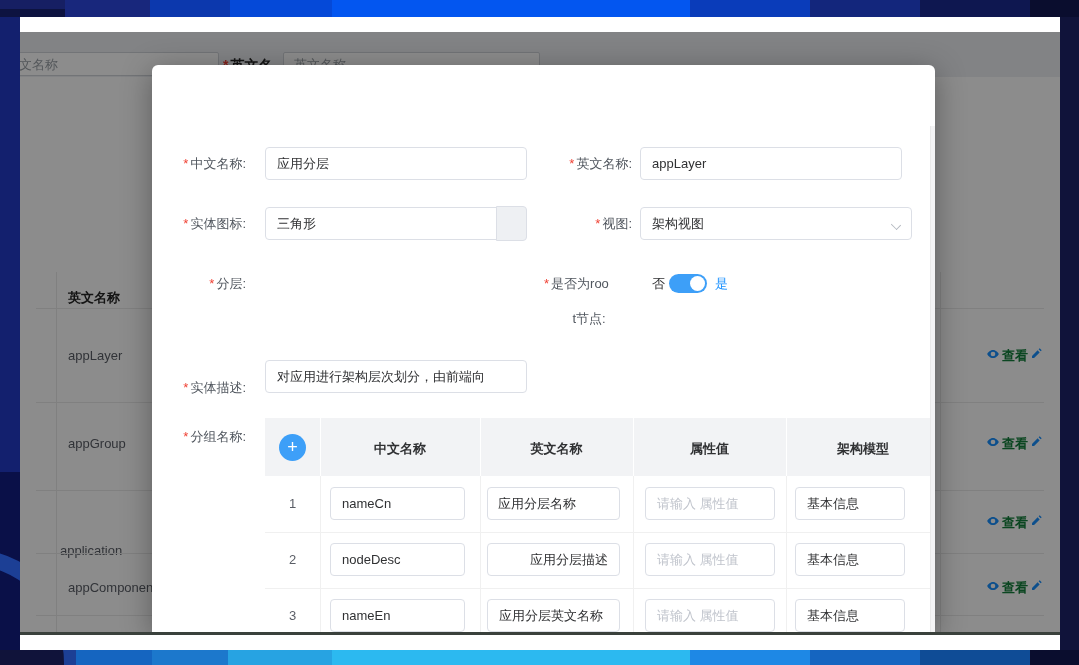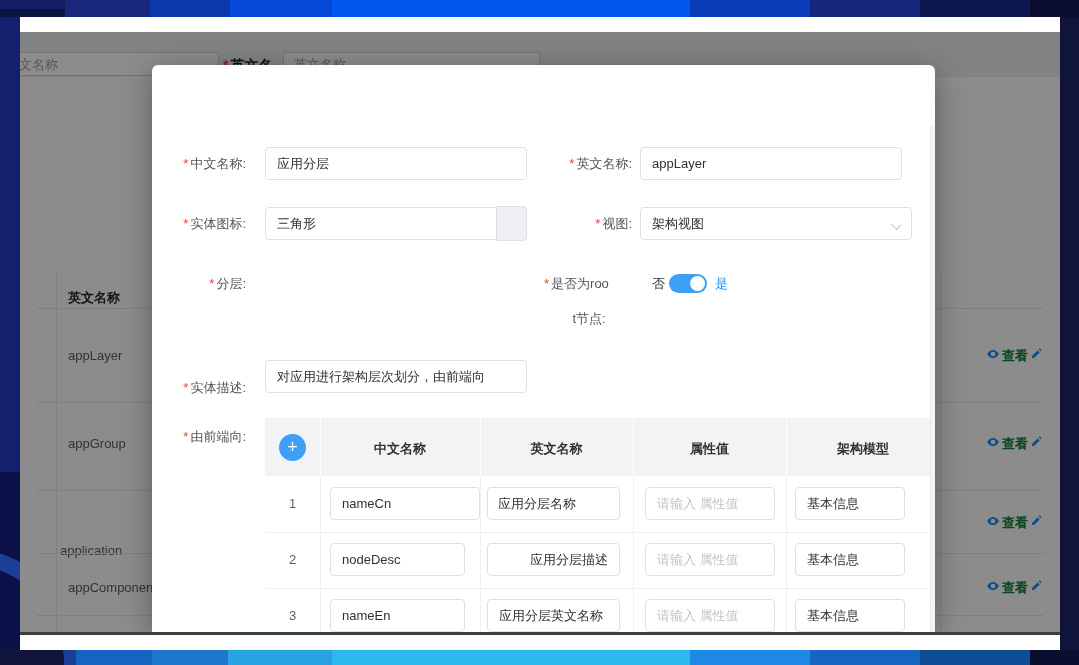--- a/index.html
+++ b/index.html
@@ -189,42 +189,42 @@
         <div class="lbl" style="left:368px;width:90px;top:185px;text-align:center;">t节点:</div>
         <div class="toggle-off-label" style="left:476px;top:150px;">否</div>
         <div class="toggle" style="left:493px;top:149px;background:#3d9ff8;">
             <div class="knob"></div>
           </div>
         <div class="toggle-on-label" style="left:539px;top:150px;color:#1890ff;">是</div>
 
         <div class="lbl" style="left:0;width:70px;top:244px;margin-top:10px;"><span class="req">*</span><span>实体描述:</span></div>
         <input class="inp" style="left: 89px; top: 235px; width: 262px;" value="对应用进行架构层次划分，由前端向">
 
-        <div class="lbl" style="left:0;width:70px;top:303px;"><span class="req">*</span><span>由前端向:</span></div>
+        <div class="lbl" style="left:0;width:70px;top:303px;"><span class="req">*</span><span>分组名称:</span></div>
 
         <div class="attr-table" style="top:293px;">
           <div class="at-header">
             <div class="add-btn">+</div>
             <div class="at-th" style="left:55px;width:160px;">中文名称</div>
             <div class="at-th" style="left:215px;width:153px;">英文名称</div>
             <div class="at-th" style="left:368px;width:153px;">属性值</div>
             <div class="at-th" style="left:521px;width:154px;">架构模型</div>
             <div class="at-vline-h" style="left:55px;"></div>
             <div class="at-vline-h" style="left:215px;"></div>
             <div class="at-vline-h" style="left:368px;"></div>
             <div class="at-vline-h" style="left:521px;"></div>
           </div>
           <div class="at-vline-b" style="left:55px;"></div>
           <div class="at-vline-b" style="left:215px;"></div>
           <div class="at-vline-b" style="left:368px;"></div>
           <div class="at-vline-b" style="left:521px;"></div>
 
           <div>
             <div class="at-idx" style="left:0;top:78px;">1</div>
-            <input class="inp" style="left: 65px; top: 69px; width: 150px;" value="nameCn">
+            <input class="inp" style="left: 65px; top: 69px; width: 135px;" value="nameCn">
             <input class="inp" style="left: 222px; top: 69px; width: 133px; padding-left: 10px;" value="应用分层名称">
             <input class="inp" style="left: 380px; top: 69px; width: 130px;" placeholder="请输入 属性值">
             <input class="inp" style="left: 530px; top: 69px; width: 110px;" value="基本信息">
           </div>
           <div class="at-hline" style="top:114px;"></div>
 
           <div>
             <div class="at-idx" style="left:0;top:134px;">2</div>
             <input class="inp" style="left: 65px; top: 125px; width: 135px;" value="nodeDesc">
             <input class="inp" style="left: 222px; top: 125px; width: 133px; text-align: right;" value="应用分层描述">

